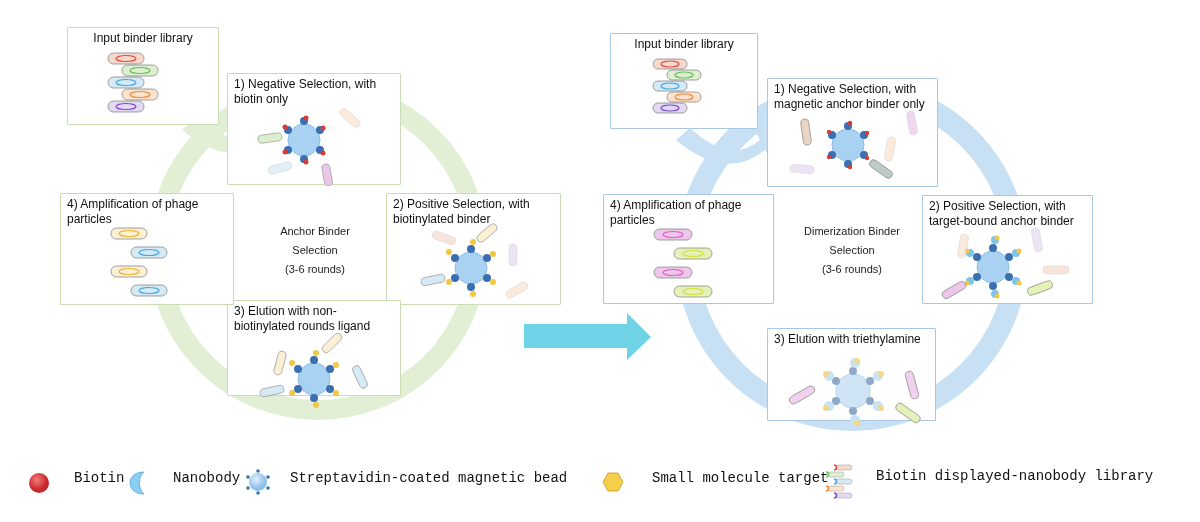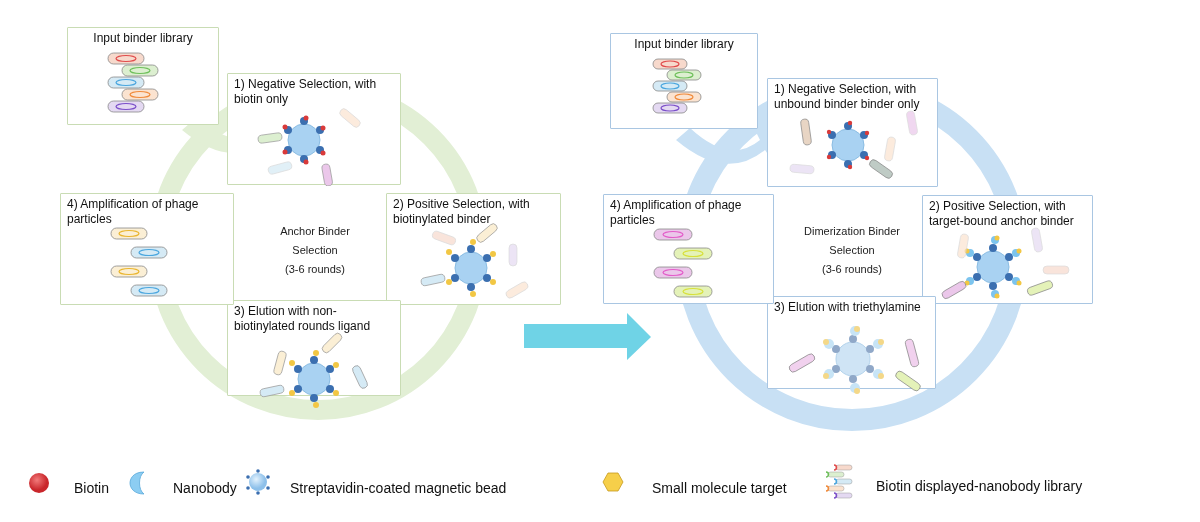--- a/index.html
+++ b/index.html
@@ -6,21 +6,21 @@
   body { width:1200px; height:522px; position:relative; overflow:hidden;
          font-family: "Liberation Sans", "DejaVu Sans", sans-serif; color:#111; }
   .bg-svg { position:absolute; left:0; top:0; width:1200px; height:522px; }
   .box { position:absolute; background:#fff; border-radius:1px; box-sizing:border-box; }
   .box.green { border:1px solid #C9DCB4; }
   .box.blue { border:1px solid #A9C6E2; }
   .box .title { position:absolute; left:6px; top:3px; right:4px; font-size:12px; line-height:15px; }
   .box .title.center { text-align:center; left:0; right:0; }
   .box svg { position:absolute; left:0; top:0; }
   .center-label { position:absolute; text-align:center; font-size:11px; line-height:19px; color:#222; }
-  .legend-item { position:absolute; top:470px; height:26px; display:flex; align-items:flex-end; }
+  .legend-item { position:absolute; top:470px; height:26px; display:flex; align-items:flex-start;font-family:Liberation Mono, monospace; }
   .legend-text { font-size:14px; color:#111; white-space:nowrap; }
   .legend-icon { position:absolute; }
 </style>
 </head>
 <body>
 
 <svg class="bg-svg" viewBox="0 0 1200 522">
 
   <g>
     <circle cx="318" cy="250" r="160" fill="none" stroke="#E2EFD5" stroke-width="20"></circle>
@@ -210,21 +210,21 @@
       <g transform="translate(0,44)">
           <rect width="34" height="10" rx="5" fill="#E4D9F2" stroke="#888" stroke-width="0.8"></rect>
           <ellipse cx="17" cy="5" rx="9" ry="3" fill="none" stroke="#7B4FC9" stroke-width="1.2"></ellipse>
           <path d="M38 0 a5 5 0 1 0 0 10 a3 3 0 0 1 0-10z" fill="#7B4FC9"></path>
         </g>
     </g>
   </svg>
 </div>
 
 <div class="box blue" style="left:767px;top:78px;width:171px;height:109px;">
-  <div class="title"><span>1) Negative Selection, with</span><br><span>unbound binder binder only</span></div>
+  <div class="title"><span>1) Negative Selection, with</span><br><span>magnetic anchor binder only</span></div>
   <svg width="171" height="109">
     <circle cx="80" cy="66" r="16" fill="#A9D2F2" stroke="#8BBDE3"></circle>
     <g fill="#3B6FB0">
         <circle cx="80" cy="47" r="4"></circle>
         <circle cx="96" cy="56" r="4"></circle>
         <circle cx="96" cy="76" r="4"></circle>
         <circle cx="80" cy="85" r="4"></circle>
         <circle cx="64" cy="76" r="4"></circle>
         <circle cx="64" cy="56" r="4"></circle>
       </g>
@@ -281,21 +281,21 @@
         <circle cx="44" cy="55" r="2.5"></circle>
       </g>
     <rect x="18" y="90" width="26" height="8" rx="4" fill="#EBC7EA" stroke="#888" stroke-width="0.7" transform="rotate(-30 31 94)"></rect>
     <rect x="104" y="88" width="26" height="8" rx="4" fill="#E4F2B8" stroke="#888" stroke-width="0.7" transform="rotate(-20 117 92)"></rect>
     <rect x="120" y="70" width="26" height="8" rx="4" fill="#F7D9CC" stroke="#ccc" stroke-width="0.7" opacity="0.7"></rect>
     <rect x="36" y="38" width="8" height="24" rx="4" fill="#FBE3D0" stroke="#ccc" stroke-width="0.7" transform="rotate(10 40 50)" opacity="0.7"></rect>
     <rect x="110" y="32" width="8" height="24" rx="4" fill="#E4D9F2" stroke="#ccc" stroke-width="0.7" transform="rotate(-10 114 44)" opacity="0.7"></rect>
   </svg>
 </div>
 
-<div class="box blue" style="left:767px;top:296px;width:169px;height:93px;">
+<div class="box blue" style="left:767px;top:328px;width:169px;height:93px;">
   <div class="title">3) Elution with triethylamine</div>
   <svg width="169" height="108">
     <circle cx="85" cy="62" r="17" fill="#CFE4F5" stroke="#B3D3EC"></circle>
     <g fill="#90A8C8">
         <circle cx="85" cy="42" r="4"></circle>
         <circle cx="102" cy="52" r="4"></circle>
         <circle cx="102" cy="72" r="4"></circle>
         <circle cx="85" cy="82" r="4"></circle>
         <circle cx="68" cy="72" r="4"></circle>
         <circle cx="68" cy="52" r="4"></circle>

